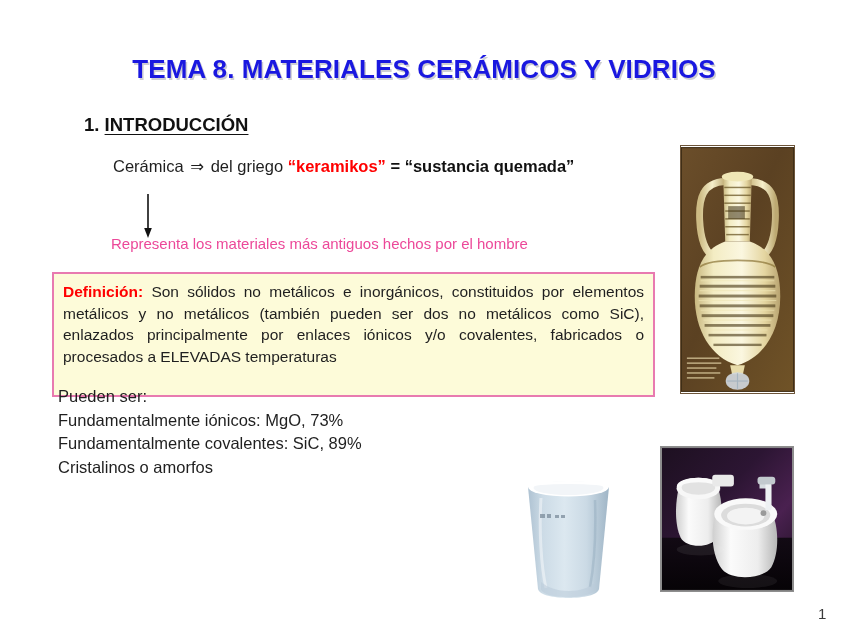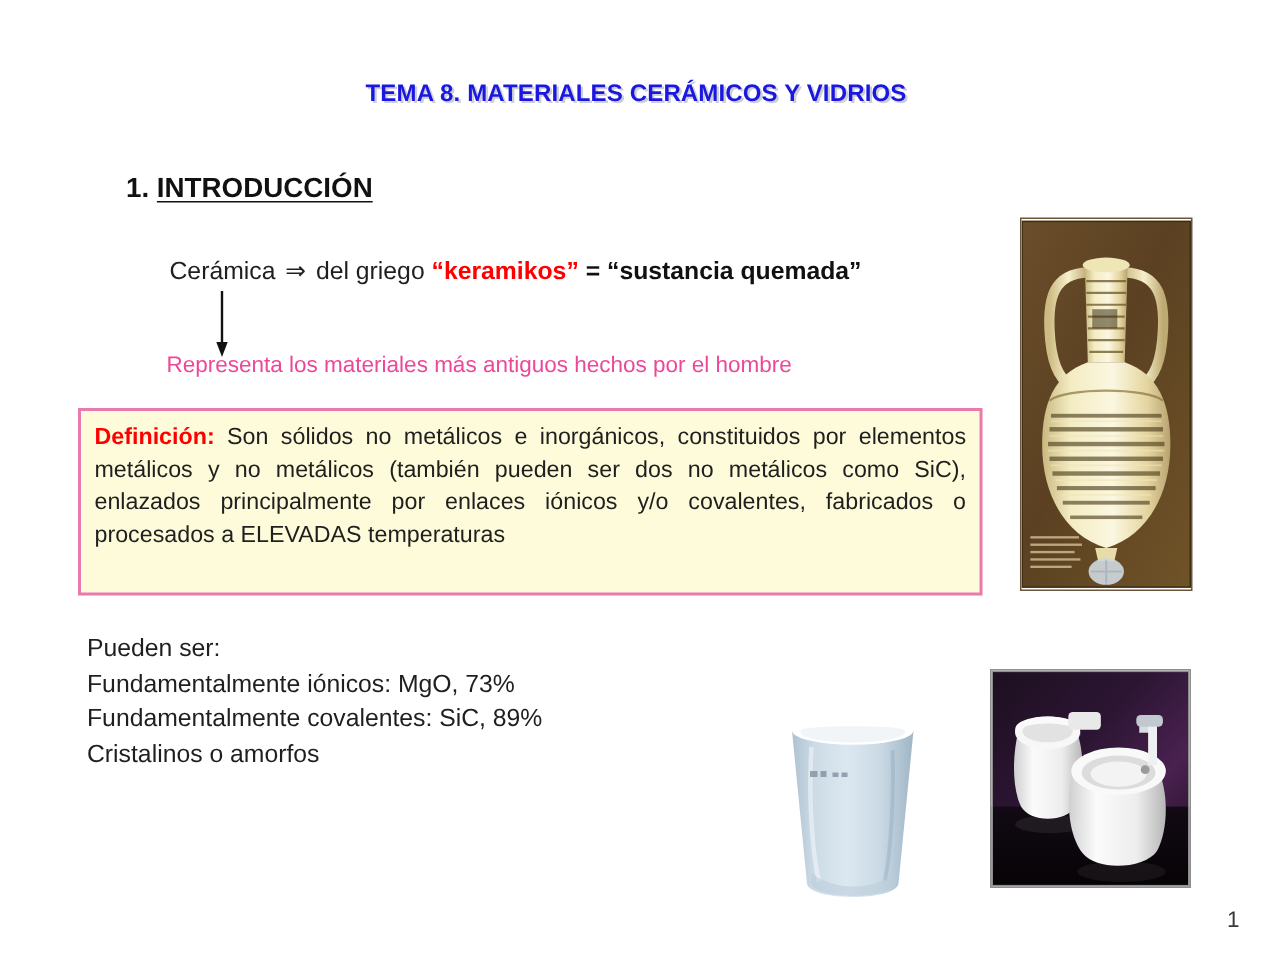--- a/index.html
+++ b/index.html
@@ -11,38 +11,38 @@
     color:#1a1a1a;
     overflow:hidden;
     position:relative;
   }
   .slide{position:absolute;inset:0;width:848px;height:636px;}
 
   
   .title{
     position:absolute;left:0;top:54px;width:848px;
     text-align:center;
-    font-size:16px;font-weight:bold;
+    font-size:26px;font-weight:bold;
     letter-spacing:.1px;
     color:#1a18e0;
     text-shadow:1.5px 1.5px 0 rgba(165,165,175,.55);
   }
 
   
   .section-head{
     position:absolute;left:84px;top:114px;
     font-size:18.5px;font-weight:bold;color:#111;
     white-space:nowrap;
   }
   .section-head .num{text-decoration:none;}
   .section-head .u{text-decoration:underline;text-underline-offset:2.5px;}
 
   
   .etim{
-    position:absolute;left:113px;top:171px;
+    position:absolute;left:113px;top:157px;
     font-size:16.5px;white-space:nowrap;color:#1f1f1f;
   }
   .etim .plain{font-weight:normal;}
   .etim .arrowch{font-weight:normal;padding:0 2px;}
   .etim .kera{color:#ff0000;font-weight:bold;}
   .etim .quem{color:#111;font-weight:bold;}
 
   
   .downarrow{position:absolute;left:140px;top:194px;width:16px;height:44px;}
 
@@ -68,21 +68,20 @@
     text-justify:inter-word;
     color:#1f1f1f;
   }
   .defbox .deflabel{color:#ff0000;font-weight:bold;}
 
   
   .plainlist{
     position:absolute;left:58px;top:385px;
     font-size:16.5px;line-height:23.5px;color:#1f1f1f;
     white-space:nowrap;
-    margin-top:36px;
   }
 
   
   .props{
     position:absolute;left:58px;top:489px;
     font-size:16.5px;line-height:23.5px;color:#1f1f1f;
     white-space:nowrap;
   }
   .props .propshead{color:#ff0000;font-weight:bold;}
 

